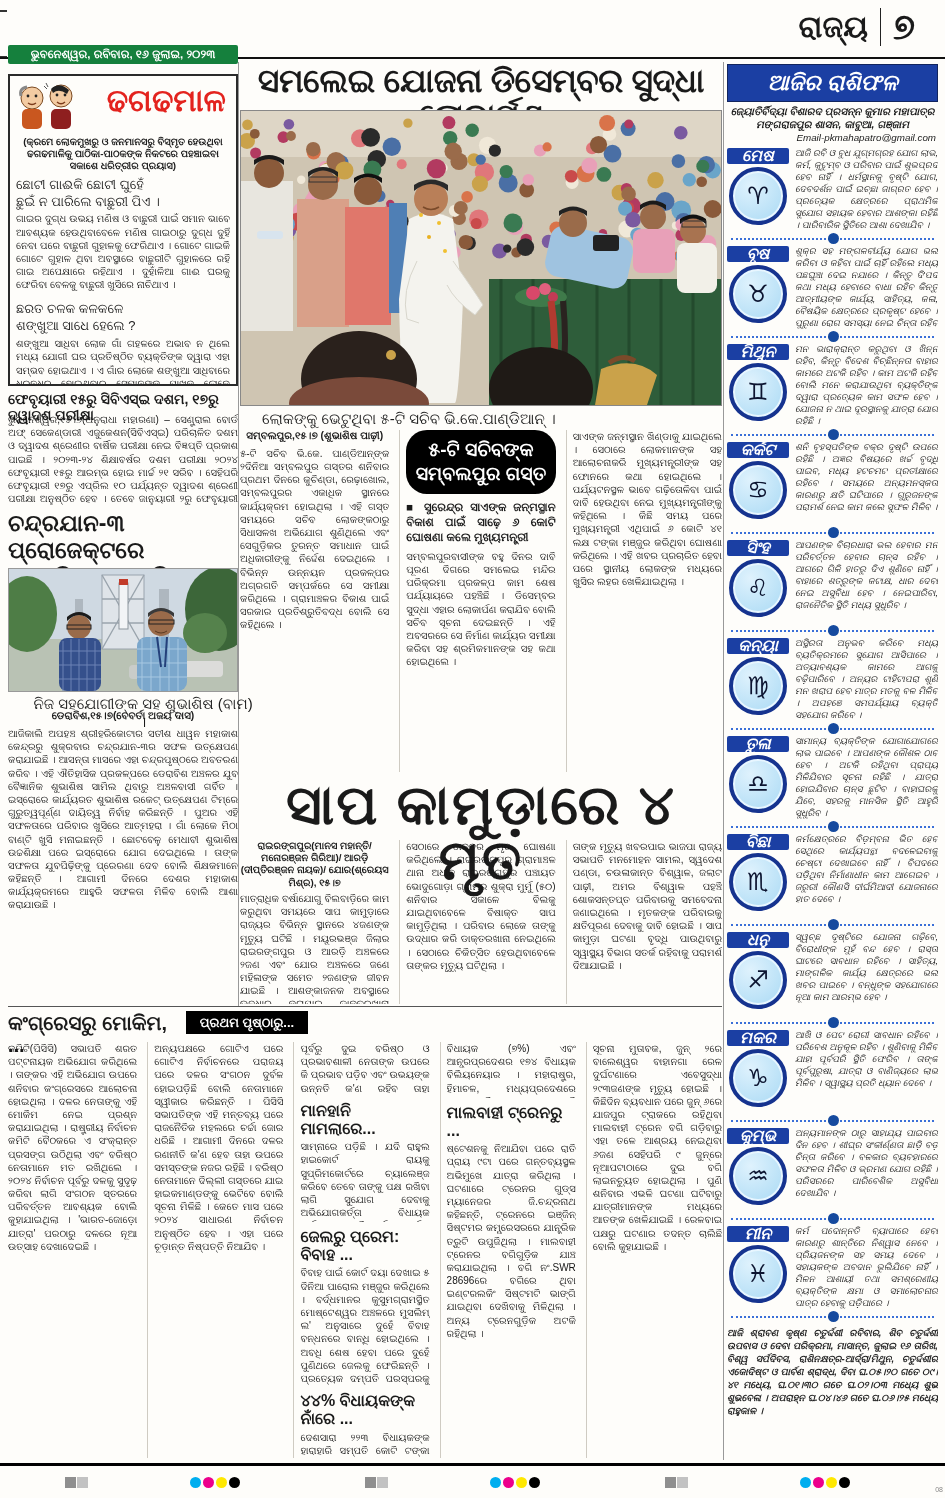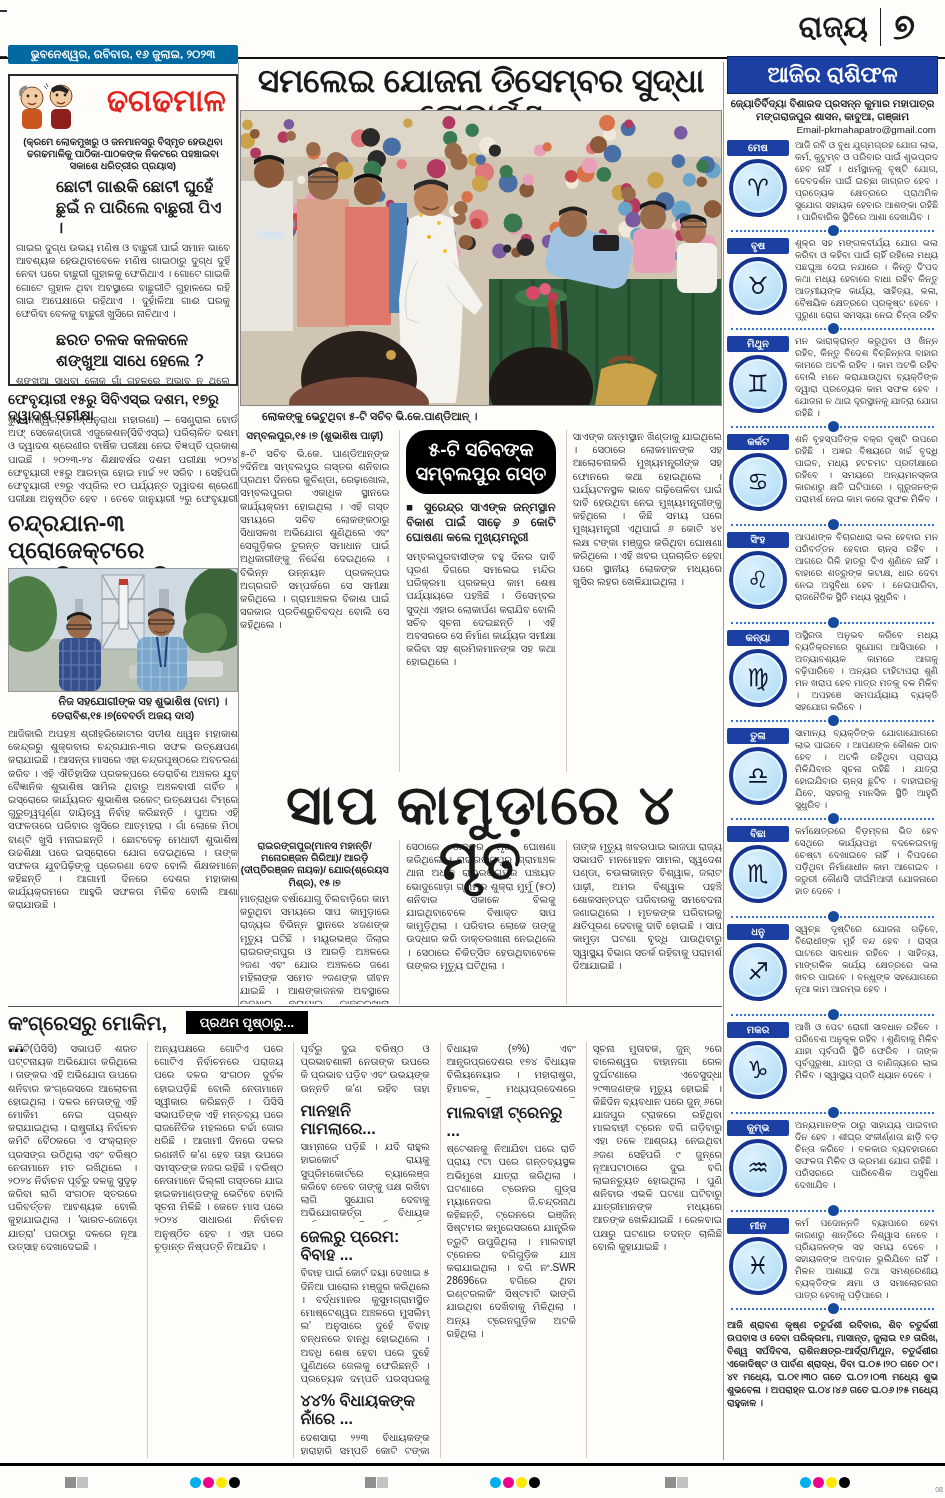--- a/index.html
+++ b/index.html
@@ -6,55 +6,55 @@
   .page{position:relative;width:945px;height:1498px;background:#fefdfa;margin:0 auto;
         font-family:"Liberation Sans","DejaVu Sans",sans-serif;color:#1a1a1a;overflow:hidden;}
   .abs{position:absolute;}
   .ctr{text-align:center;}
   .txt{font-size:10px;line-height:1.32;text-align:justify;overflow:hidden;color:#151515;}
   .rule{background:#111;}
   
   .logo-text{font-size:41px;font-weight:bold;color:#1a6ab8;letter-spacing:-1px;line-height:1;}
   .logo-first{color:#f2bd17;}
   .logo-sub{font-size:9px;font-weight:bold;letter-spacing:3px;color:#1a6ab8;margin-top:-2px;}
-  .datebar{background:#0369a1;color:#fff;font-size:11.5px;font-weight:bold;display:flex;align-items:center;justify-content:center;border-radius:2px;z-index:3;}
+  .datebar{background:#15803d;color:#fff;font-size:11.5px;font-weight:bold;display:flex;align-items:center;justify-content:center;border-radius:2px;z-index:3;}
   .section-wrap{display:flex;align-items:center;gap:12px;}
   .section-name{font-size:30px;font-weight:bold;}
   .section-div{width:1px;height:38px;background:#222;}
   .page-num{font-size:36px;font-weight:bold;}
   
   .cartoon-box{border:2px solid #2a2a2a;box-sizing:border-box;padding:4px 6px;overflow:hidden;}
   .cartoon-title{color:#e3231e;font-size:31px;font-weight:bold;text-align:right;line-height:1.35;padding-right:4px;}
   .cartoon-sub{font-size:9.8px;font-weight:bold;text-align:center;line-height:1.25;margin-top:2px;}
-  .verse{font-size:16px;font-weight:bold;line-height:1.3;margin-left:40px;}
+  .verse{font-size:13px;font-weight:normal;line-height:1.3;}
   .cartoon-credit{border:1.5px solid #2a2a2a;font-size:9px;font-weight:bold;padding:2px 3px;margin-top:4px;line-height:1.2;}
   
   .hl-sm{font-size:14px;font-weight:bold;line-height:1.12;}
   .hl-md{font-size:23px;font-weight:bold;line-height:1.18;}
   .hl-main{font-size:33px;font-weight:bold;text-align:center;line-height:1.05;letter-spacing:-0.5px;}
   .hl-snake{font-size:55px;font-weight:bold;text-align:center;letter-spacing:2px;line-height:1;}
   .hl-sub{font-size:16px;font-weight:bold;line-height:1.1;margin:6px 0 3px 0;}
   .hl-cong{font-size:20px;font-weight:bold;line-height:1.1;}
-  .caption{font-size:11px;font-weight:700;padding-left:20px;}
+  .caption{font-size:15px;font-weight:400;padding-left:20px;}
   .dateline{font-size:10.3px;font-weight:bold;text-align:center;line-height:1.25;}
   
   .cols{display:flex;gap:10px;box-sizing:border-box;}
   .col{flex:1;overflow:hidden;}
   .col + .col{border-left:1px solid #cfcbc2;padding-left:6px;}
   .blackbox{background:#000;color:#fff;font-weight:bold;text-align:center;display:flex;flex-direction:column;justify-content:center;}
   .bb-line{font-size:19px;line-height:1.25;}
   .bullet{font-size:11.5px;font-weight:bold;line-height:1.3;margin-top:6px;text-align:justify;}
   .tagbox{background:#000;color:#fff;font-size:13px;font-weight:bold;display:flex;align-items:center;justify-content:center;}
   
   .astro-box{background:#1b3fa3;color:#fff;font-size:22px;font-weight:bold;display:flex;align-items:center;justify-content:center;border:1px solid #12255e;box-sizing:border-box;}
   .astro-line{font-size:10.4px;font-weight:bold;text-align:center;line-height:1.24;}
   .astro-email{font-size:9.8px;text-align:right;padding-right:2px;}
   .sign-row{display:flex;gap:6px;height:84px;overflow:hidden;}
   .sign-left{width:62px;flex:0 0 62px;display:flex;flex-direction:column;align-items:center;}
-  .sign-label{background:#1b3fa3;color:#fff;font-size:10px;font-weight:bold;width:100%;text-align:center;height:16px;line-height:16px;border-radius:2px;}
+  .sign-label{background:#1b3fa3;color:#fff;font-size:16px;font-weight:bold;width:100%;text-align:center;height:16px;line-height:16px;border-radius:2px;}
   .sign-circle{width:50px;height:50px;border-radius:50%;margin-top:3px;background:radial-gradient(circle at 35% 30%,#dff2fd,#a8d9f4);border:4px solid #16338f;box-shadow:inset 0 0 0 2px #e8f6ff;display:flex;align-items:center;justify-content:center;}
   .sign-glyph{font-family:"DejaVu Sans",sans-serif;font-size:24px;color:#0c1430;line-height:1;}
   .sign-text{font-size:9.2px;line-height:1.3;text-align:justify;overflow:hidden;flex:1;}
   .sign-sep{height:14px;position:relative;}
   .sign-sep .line{position:absolute;left:4px;right:4px;top:6px;border-top:2px dotted #3a6fd8;}
   .sep-dot{position:absolute;left:50%;top:1px;width:11px;height:11px;margin-left:-5px;background:#164a9e;border-radius:50%;}
   .panchanga{font-size:9.5px;font-weight:600;line-height:1.38;text-align:justify;color:#222;overflow:hidden;}
   
   .sq{width:11px;height:11px;display:inline-block;}
   .dot{width:11px;height:11px;border-radius:50%;display:inline-block;margin-right:2px;}
@@ -420,21 +420,21 @@
     <div class="col">
       <div class="txt" style="height:56px;">ବିଧାୟକ (୭%) ଏବଂ ଆନ୍ଧ୍ରପ୍ରଦେଶର ୧୭୪ ବିଧାୟକ ବିଲିୟନେୟାର । ମହାରାଷ୍ଟ୍ର, ହିମାଚଳ, ମଧ୍ୟପ୍ରଦେଶରେ ମଧ୍ୟ ବିଧାୟକଙ୍କ ସମ୍ପତି ପରିମାଣ ଅଧିକ ରହିଥିବା ସେମାନଙ୍କ ସମ୍ପତି ଘୋଷଣାନାମାରୁ ଜଣାପଡ଼ିଛି ।</div>
       <div class="hl-sub">ମାଲବାହୀ ଟ୍ରେନରୁ ...</div>
       <div class="txt" style="height:322px;">ଷ୍ଟେଶନକୁ ନିଆଯିବା ପରେ ରାତି ପ୍ରାୟ ୯ଟା ପରେ ଗନ୍ତବ୍ୟସ୍ଥଳ ଅଭିମୁଖେ ଯାତ୍ରା କରିଥିଲା । ଘଟଣାରେ ଟ୍ରେନର ଗୁଡ୍ସ ମ୍ୟାନେଜର ଜି.ଚନ୍ଦ୍ରନାଥ କହିଛନ୍ତି, ଟ୍ରେନରେ ଇଞ୍ଜିନ୍ ସିଷ୍ଟମର କମ୍ପ୍ରେସରରେ ଯାନ୍ତ୍ରିକ ତ୍ରୁଟି ଉପୁଜିଥିଲା । ମାଲବାହୀ ଟ୍ରେନର ବଗିଗୁଡ଼ିକ ଯାଞ୍ଚ କରାଯାଇଥିଲା । ବଗି ନଂ.SWR 28696ରେ ବଗିରେ ଥିବା ଇଣ୍ଟରଲକିଂ ସିଷ୍ଟମଟି ଭାଙ୍ଗି ଯାଇଥିବା ଦେଖିବାକୁ ମିଳିଥିଲା । ଅନ୍ୟ ଟ୍ରେନଗୁଡ଼ିକ ଅଟକି ରହିଥିଲା ।</div>
     </div>
     <div class="col">
       <div class="txt" style="height:416px;">ସୂଚନା ମୁତାବକ, ଜୁନ୍ ୨ରେ ବାଲେଶ୍ୱର ବାହାନଗା ରେଳ ଦୁର୍ଘଟଣାରେ ଏବେସୁଦ୍ଧା ୨୯୩ଜଣଙ୍କ ମୃତ୍ୟୁ ହୋଇଛି । କିଛିଦିନ ବ୍ୟବଧାନ ପରେ ଜୁନ୍ ୬ରେ ଯାଜପୁର ଟ୍ରାକରେ ରହିଥିବା ମାଲବାହୀ ଟ୍ରେନ ବଗି ଗଡ଼ିବାରୁ ଏହା ତଳେ ଆଶ୍ରୟ ନେଇଥିବା ୬ଜଣ ସେହିପରି ୯ ଜୁନ୍‌ରେ ନୂଆପଟାଠାରେ ଦୁଇ ବଗି ଲାଇନଚ୍ୟୁତ ହୋଇଥିଲା । ପୁଣି ଶନିବାର ଏଭଳି ଘଟଣା ଘଟିବାରୁ ଯାତ୍ରୀମାନଙ୍କ ମଧ୍ୟରେ ଆତଙ୍କ ଖେଳିଯାଇଛି । ରେଳବାଇ ପକ୍ଷରୁ ଘଟଣାର ତଦନ୍ତ ଚାଲିଛି ବୋଲି କୁହାଯାଇଛି ।</div>
     </div>
   </div>
 
-  <aside class="abs" style="left:727px;top:56px;width:211px;">
+  <aside class="abs" style="left:727px;top:64px;width:211px;font-style:italic;">
     <div class="astro-box" style="width:211px;height:38px;">
       <span>ଆଜିର ରାଶିଫଳ</span>
     </div>
     <div class="astro-line" style="margin-top:4px;">ଜ୍ୟୋତିର୍ବିଦ୍ୟା ବିଶାରଦ ପ୍ରସନ୍ନ କୁମାର ମହାପାତ୍ର</div>
     <div class="astro-line">ମଙ୍ଗରାଜପୁର ଶାସନ, କାବୁଆ, ଗଞ୍ଜାମ</div>
     <div class="astro-email">Email-pkmahapatro@gmail.com</div>
 
     <div style="margin-top:5px;">
 
         <div>

